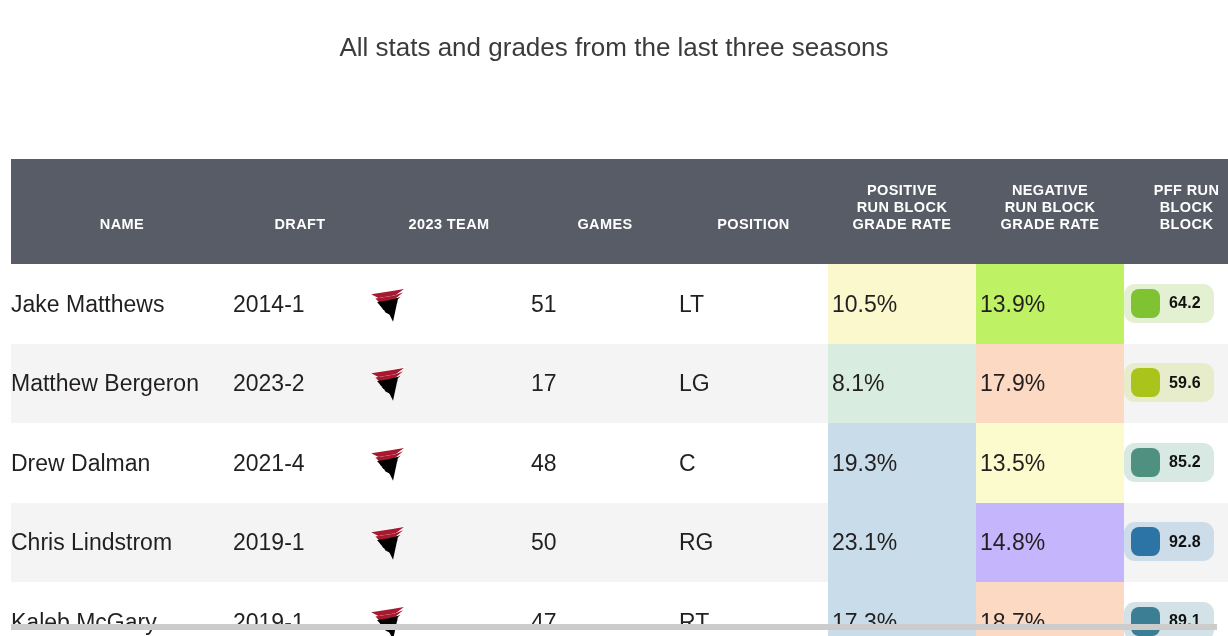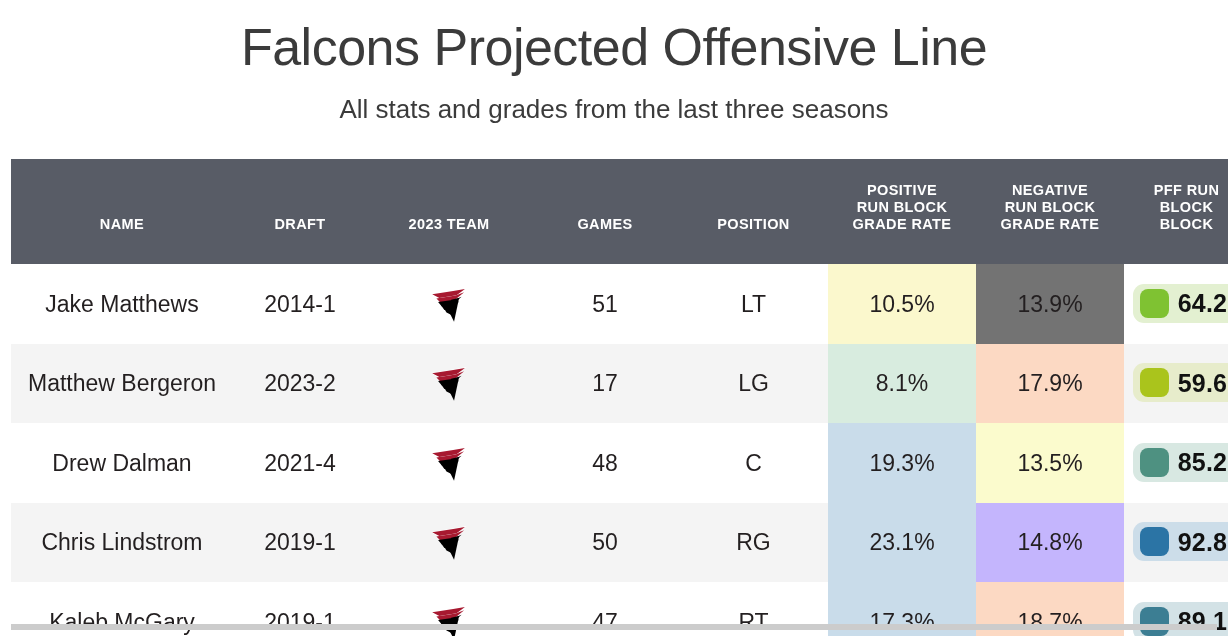--- a/index.html
+++ b/index.html
@@ -75,21 +75,20 @@
   thead th.h-pos    { width: 145px; }
   thead th.h-pos-rate { width: 144px; }
   thead th.h-neg-rate { width: 144px; margin-top: 13px; }
   thead th.h-grade  { width: 121px; }
 
   tbody tr { height: 71.5px; }
   tbody tr.odd  { background: #ffffff; }
   tbody tr.even { background: #f4f4f4; }
 
   tbody td {
-    text-align: center;
     vertical-align: middle;
     font-size: 23px;
     font-weight: 400;
     color: #231f20;
     padding: 0;
     line-height: 28px;
   }
   tbody td.cell-name { font-size: 23px; }
   tbody td.cell-pct  { font-size: 23px; }
 
@@ -116,42 +115,41 @@
     border-radius: 11px;
     box-sizing: border-box;
   }
   .chip-swatch {
     width: 29px;
     height: 29px;
     border-radius: 8px;
     flex: 0 0 auto;
   }
   .chip-value {
-    font-size: 25px;
+    font-size: 16px;
     font-weight: 700;
     color: #111111;
     letter-spacing: 0.2px;
   }
 
   .bottom-rule {
     position: absolute;
     left: 11px;
     top: 624px;
     width: 1206px;
     height: 6px;
     background: #cccccc;
   }
 </style>
 </head>
 <body>
 
 <div class="page">
 
   <div class="titles">
-    <h1 class="main-title">Falcons Projected Offensive Line</h1>
     <p class="sub-title">All stats and grades from the last three seasons</p>
   </div>
 
   <div class="table-wrap">
     <table class="grades">
       <thead>
         <tr>
           <th class="h-name">NAME</th>
           <th class="h-draft">DRAFT</th>
           <th class="h-team">2023 TEAM</th>
@@ -186,21 +184,21 @@
                     <path d="M24 45 L62 40 L80 33 L58 52 L33 56 Z" fill="#000000"></path>
                     <path d="M31 53 L60 49 L74 44 L56 62 L39 64 Z" fill="#000000"></path>
                     <path d="M55 40 L74 36 L62 92 L52 72 Z" fill="#000000"></path>
                     <path d="M56 44 L70 41 L61 84 L54 68 Z" fill="#000000"></path>
                     <path d="M38 60 L58 56 L56 76 L44 70 Z" fill="#000000"></path>
                   </g>
                 </svg></span></td>
             <td class="cell-games">51</td>
             <td class="cell-position">LT</td>
             <td class="cell-pct pct-cell" style="background:#fbf8cd">10.5%</td>
-            <td class="cell-pct pct-cell" style="background:#737373">13.9%</td>
+            <td class="cell-pct pct-cell" style="background:#bef264">13.9%</td>
             <td class="cell-grade"><span class="chip" style="background:#e3f0d1">
                 <span class="chip-swatch" style="background:#7fc232"></span>
                 <span class="chip-value">64.2</span>
               </span></td>
           </tr>
           <tr class="even" style="background: rgb(244, 244, 244);">
             <td class="cell-name">Matthew Bergeron</td>
             <td class="cell-draft">2023-2</td>
             <td class="cell-team"><span><svg class="team-logo" viewBox="0 0 100 100" xmlns="http://www.w3.org/2000/svg" aria-hidden="true">
                   <g>

